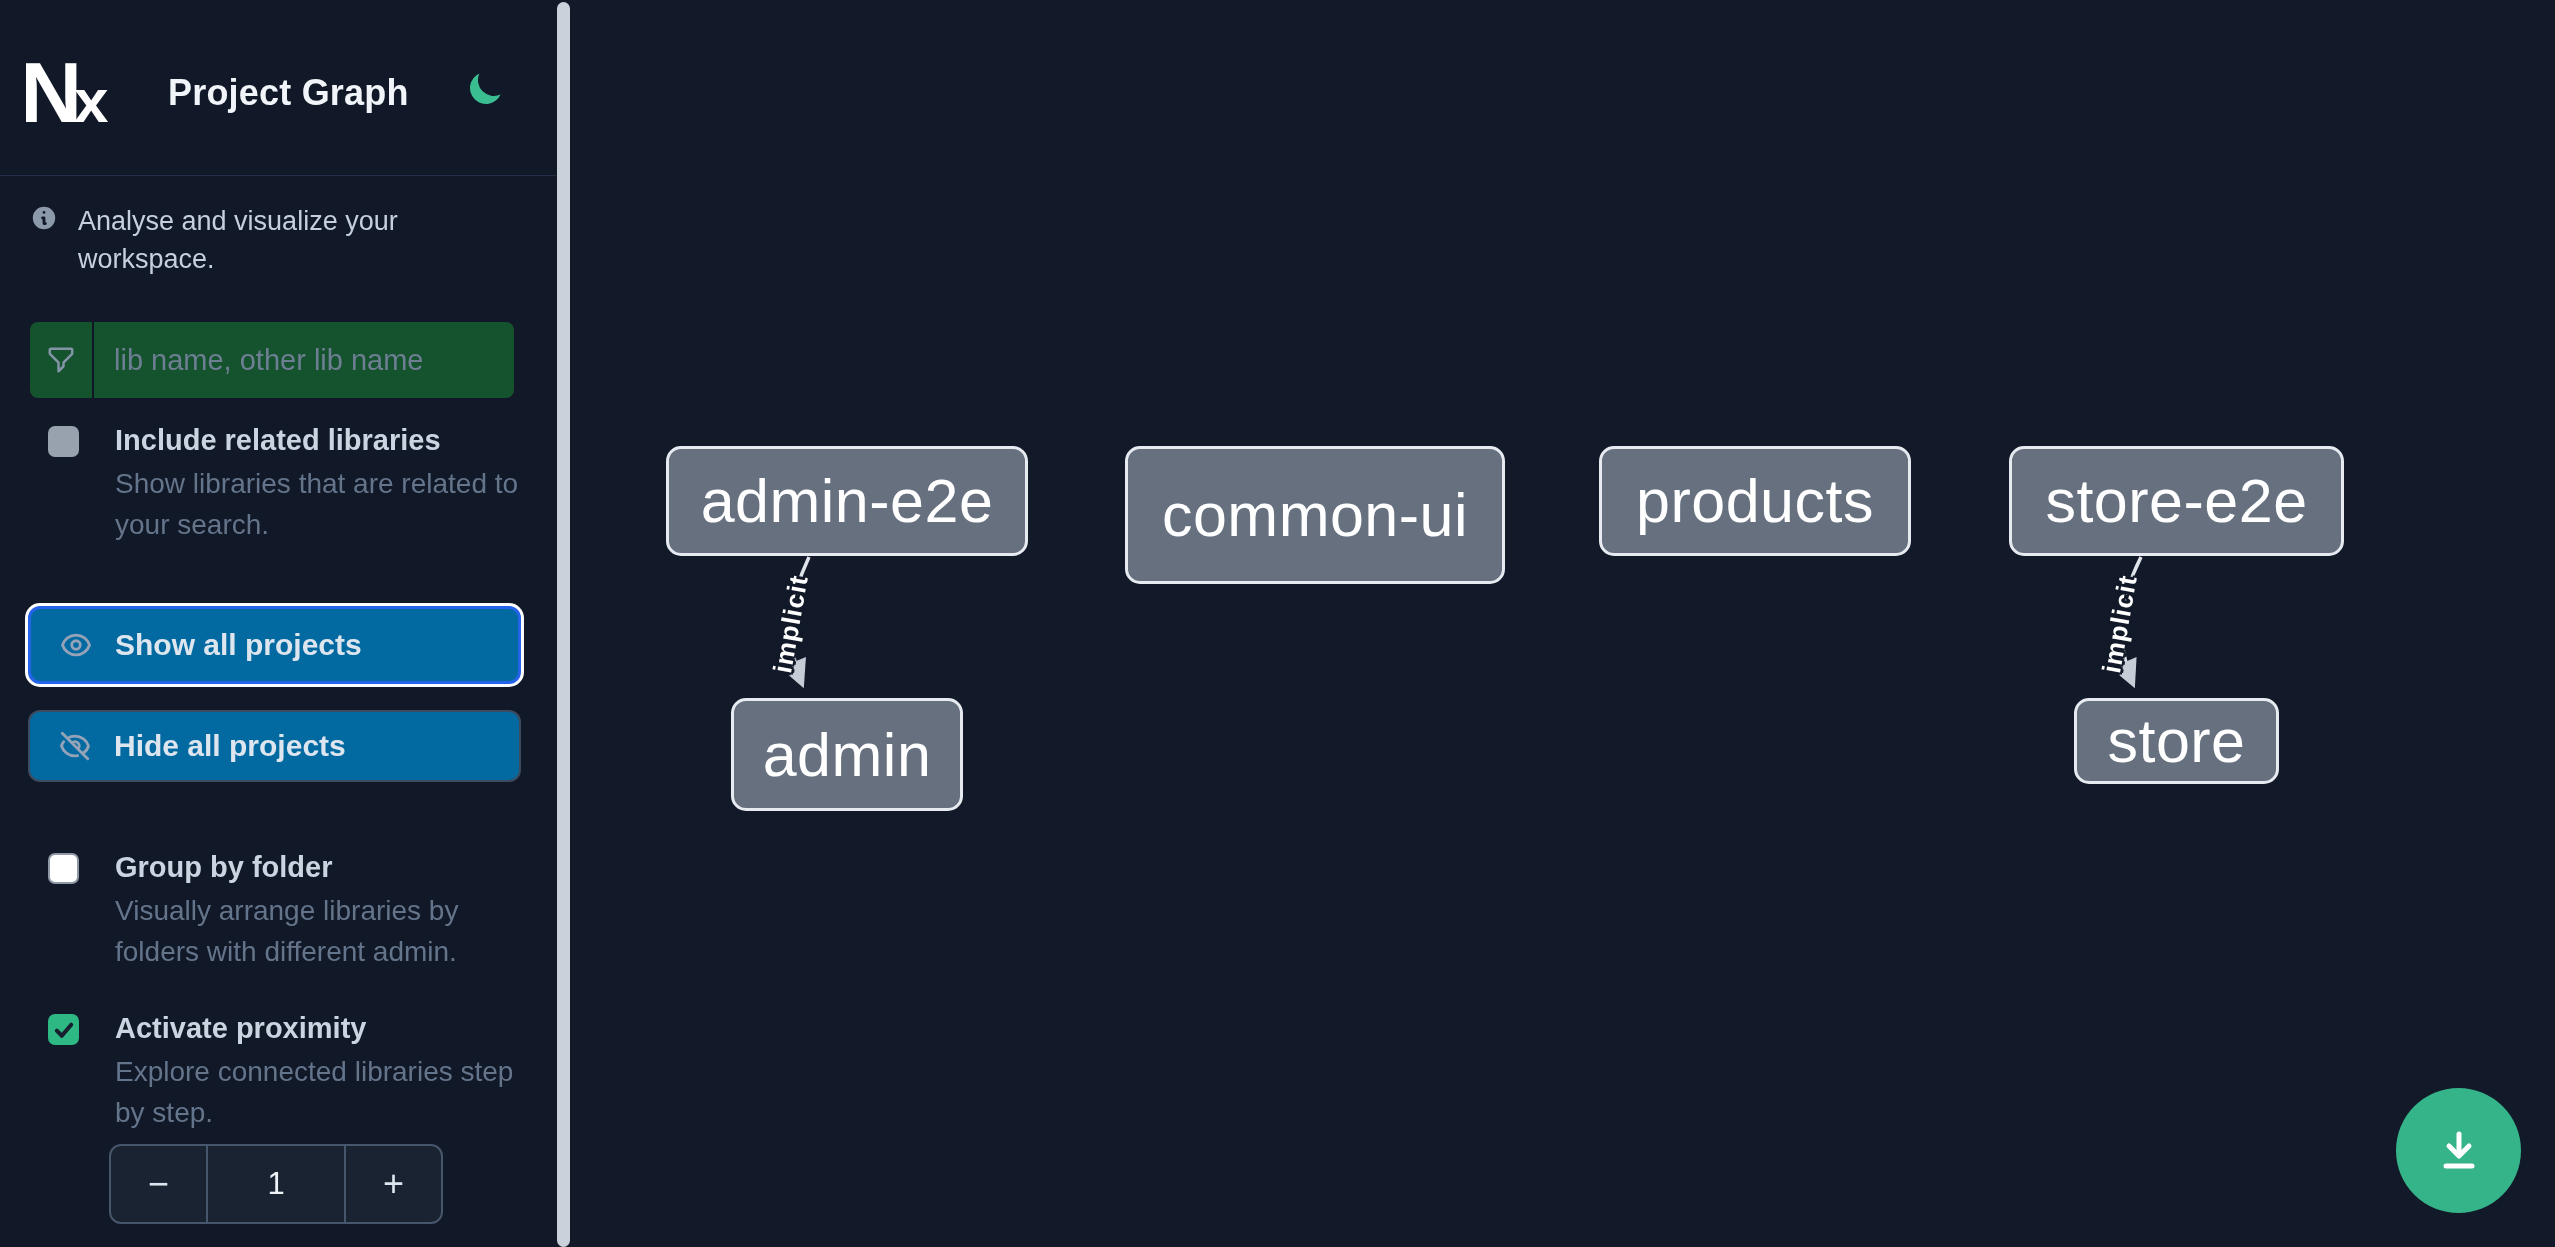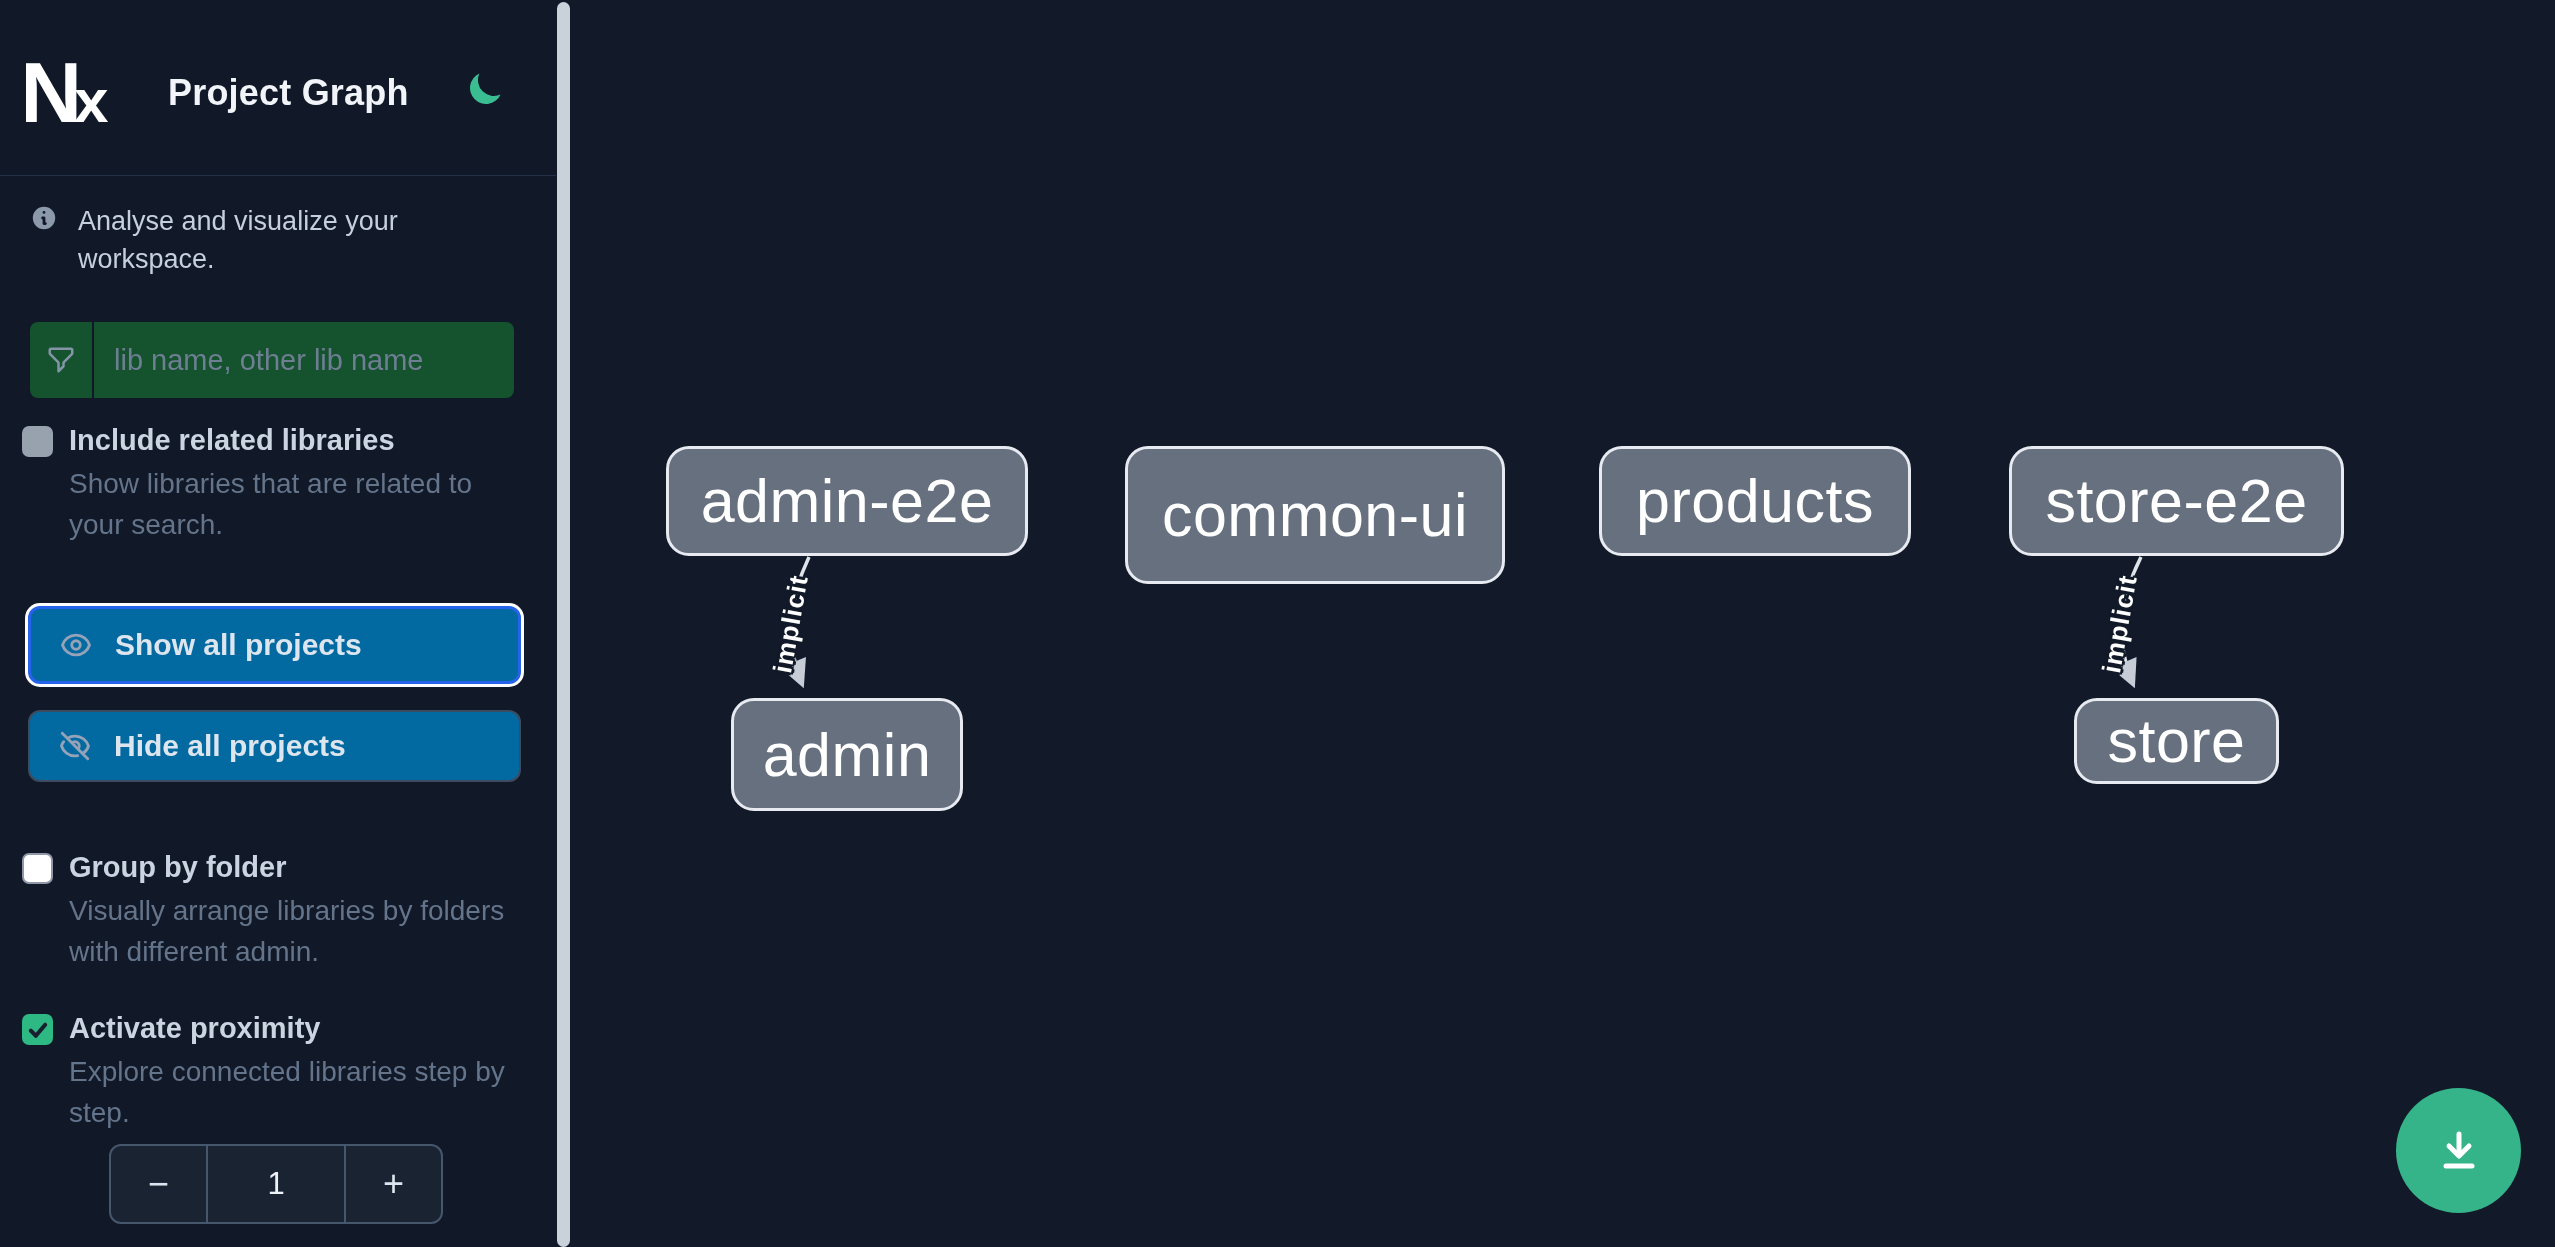--- a/index.html
+++ b/index.html
@@ -44,21 +44,21 @@
     width: 64px; display: flex; align-items: center; justify-content: center;
     border-right: 2px solid #101827;
   }
   .search-box input {
     flex: 1; background: transparent; border: none; outline: none;
     font-family: "Liberation Sans", sans-serif;
     font-size: 29px; color: #e2e8f0; padding: 0 20px;
   }
   .search-box input::placeholder { color: #6e7e93; opacity: 1; }
 
-  .toggle { position: absolute; left: 22px; width: 497px; display: flex; gap: 16px; cursor: pointer; }
+  .toggle { position: absolute; left: 48px; width: 497px; display: flex; gap: 36px; cursor: pointer; }
   .toggle-1 { top: 424px; }
   .toggle-2 { top: 851px; }
   .toggle-3 { top: 1012px; }
   .checkbox {
     width: 31px; height: 31px; border-radius: 7px; flex-shrink: 0; margin-top: 2px;
     display: flex; align-items: center; justify-content: center;
   }
   .checkbox.gray  { background: #98a2ae; }
   .checkbox.white { background: #ffffff; border: 2px solid #8e98a6; }
   .checkbox.green { background: #2eb984; }
@@ -99,21 +99,21 @@
     background: #c9d1da; border-radius: 7px;
   }
 
   
   .canvas {
     position: absolute; left: 571px; top: 0; width: 1984px; height: 1247px;
     background: #121a29;
   }
   .edges { position: absolute; left: 0; top: 0; width: 100%; height: 100%; }
   .node {
-    position: absolute; background: #67707f; border: 3px solid #e7eaf0; border-radius: 23px;
+    position: absolute; background: #67707f; border: 3px solid #e7eaf0; border-radius: 15px;
     color: #ffffff; font-size: 61px; display: flex; align-items: center; justify-content: center;
     cursor: pointer; letter-spacing: 0.5px;
   }
   .node-admin-e2e { left: 95px;  top: 446px; width: 362px; height: 110px; }
   .node-common-ui { left: 554px; top: 446px; width: 380px; height: 138px; }
   .node-products  { left: 1028px;top: 446px; width: 312px; height: 110px; }
   .node-store-e2e { left: 1438px;top: 446px; width: 335px; height: 110px; }
   .node-admin     { left: 160px; top: 698px; width: 232px; height: 113px; }
   .node-store     { left: 1503px;top: 698px; width: 205px; height: 86px; }
 

